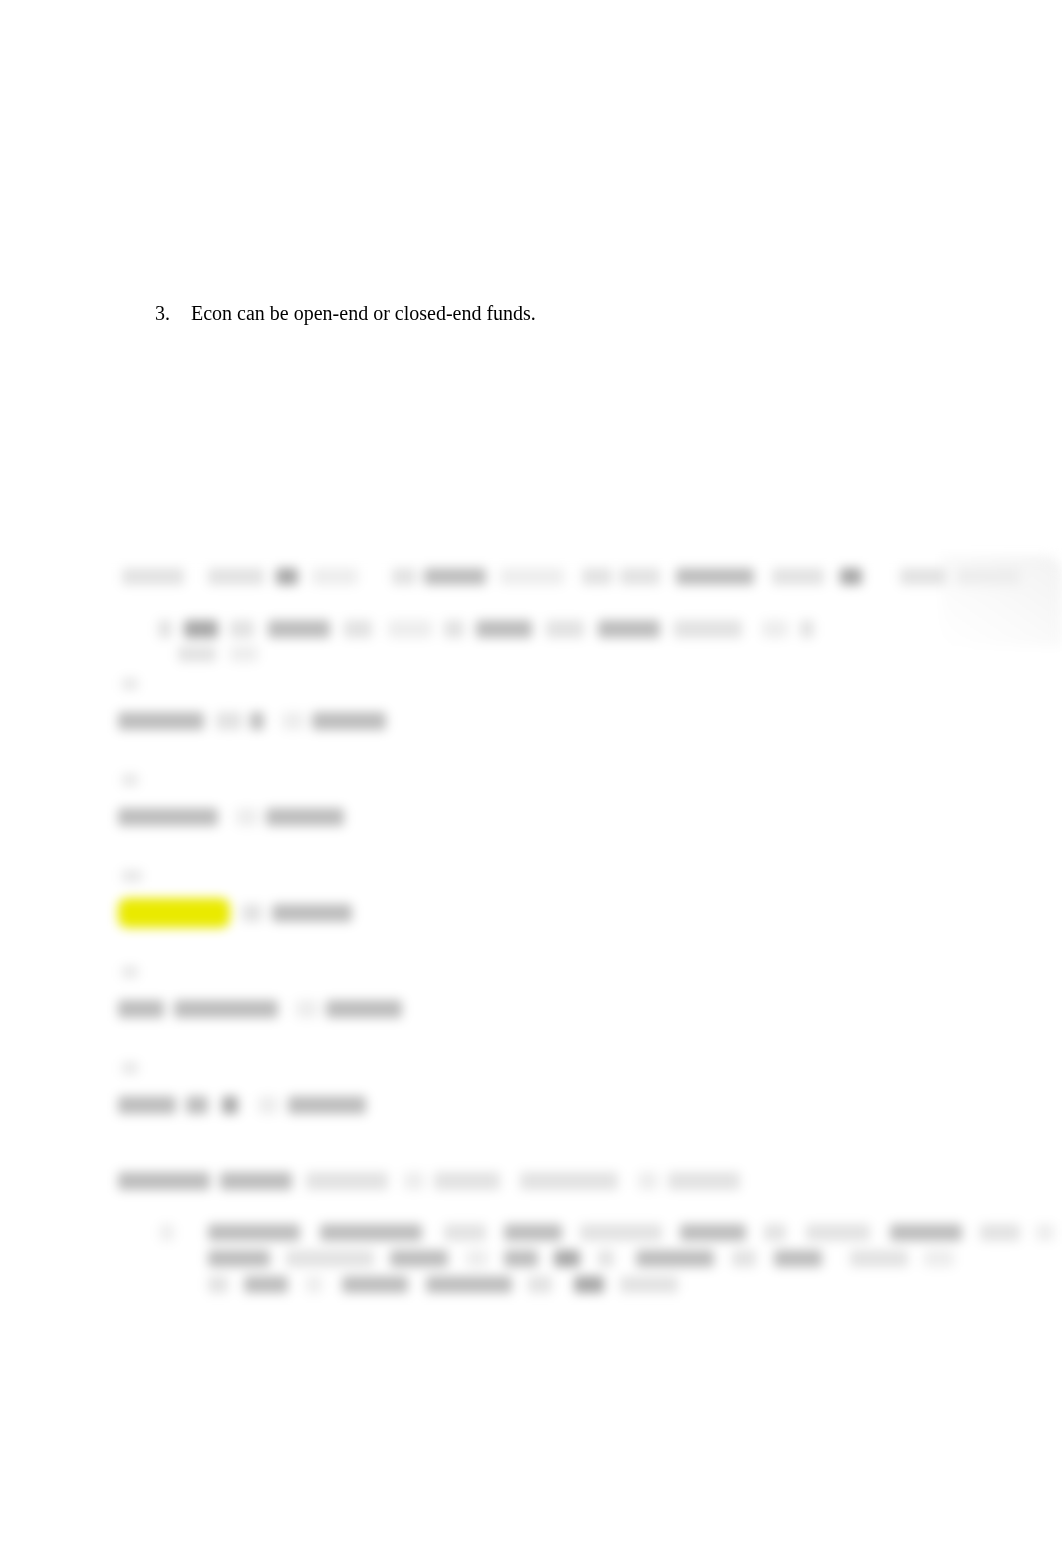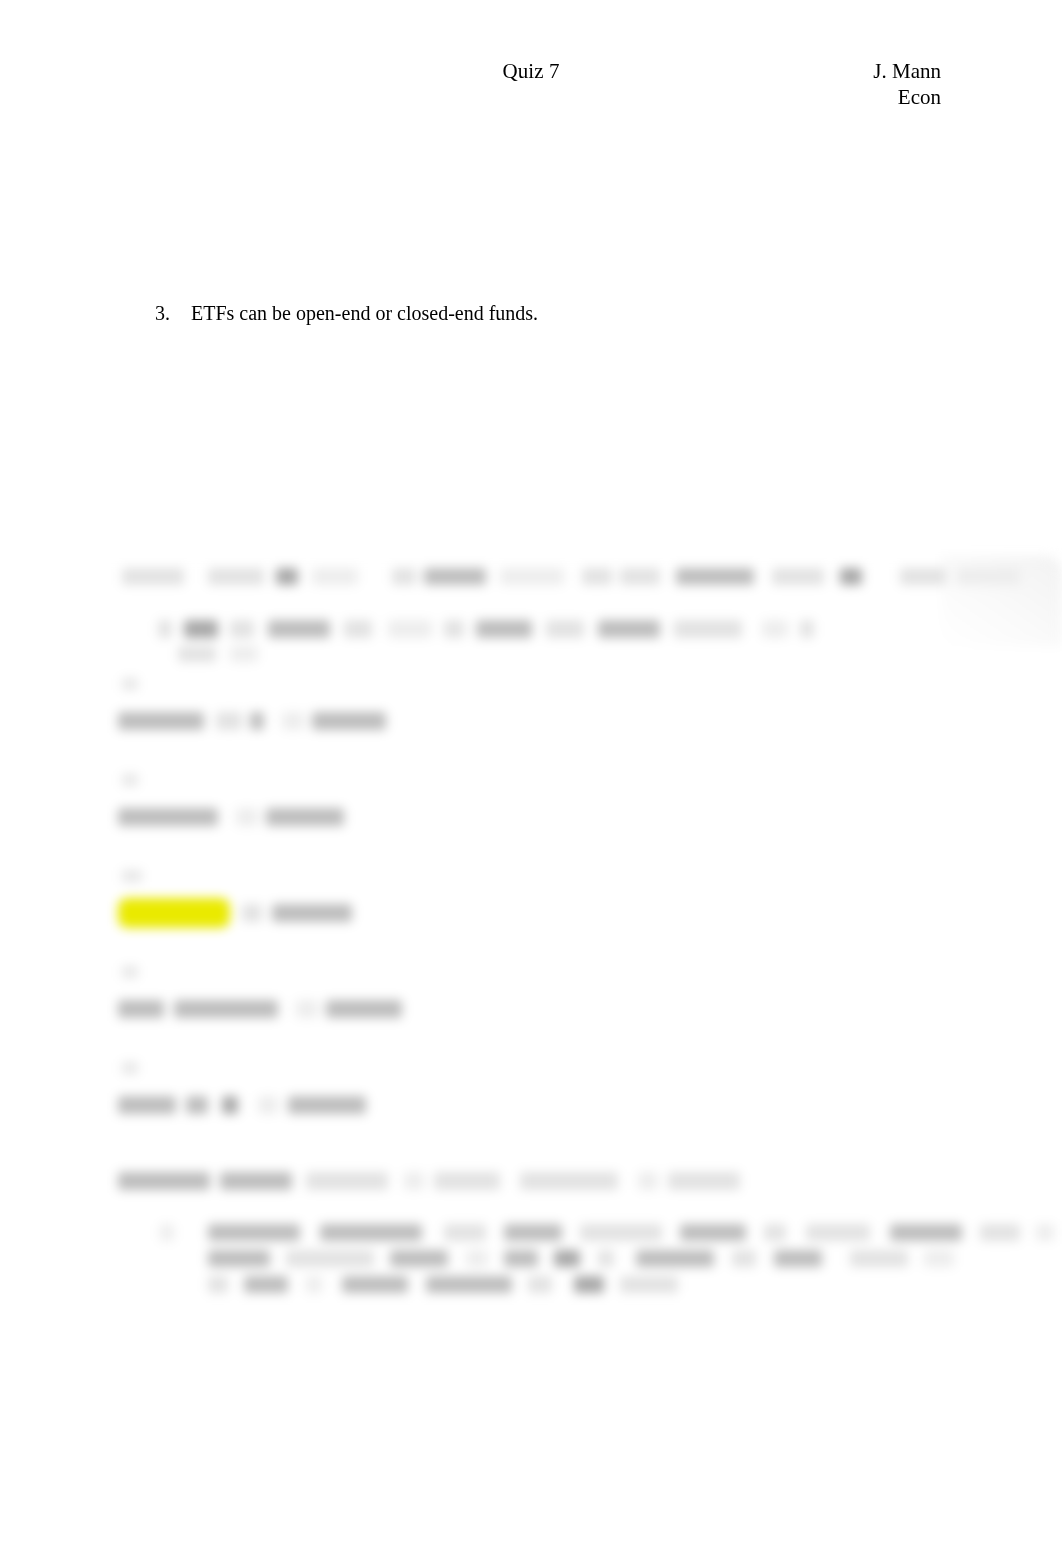--- a/index.html
+++ b/index.html
@@ -129,32 +129,25 @@
 
   .tail-row { position: absolute; left: 0; top: 612px; width: 860px; height: 26px; }
 
   .para-block { position: absolute; left: 60px; top: 668px; width: 902px; }
 </style>
 </head>
 <body>
 
 <div class="page">
 
-  <div class="doc-header">
-    <div class="header-center">Quiz 7</div>
-    <div class="header-right">
-      <span>J. Mann</span>
-      <span class="line2">Econ</span>
-    </div>
-  </div>
 
   <div class="question-block">
     <div class="question-row">
       <span class="q-number">3.</span>
-      <span class="q-text">ETFs can be open-end or closed-end funds.</span>
+      <span class="q-text">Econ can be open-end or closed-end funds.</span>
     </div>
   </div>
 
   <div class="embedded-panel">
 
     <div class="panel-sheen"></div>
 
     <div class="toolbar-row">
       <span class="rb light" style="left:22px;  top:4px;  width:62px;  height:17px;"></span>
       <span class="rb light" style="left:108px; top:4px;  width:56px;  height:17px;"></span>

